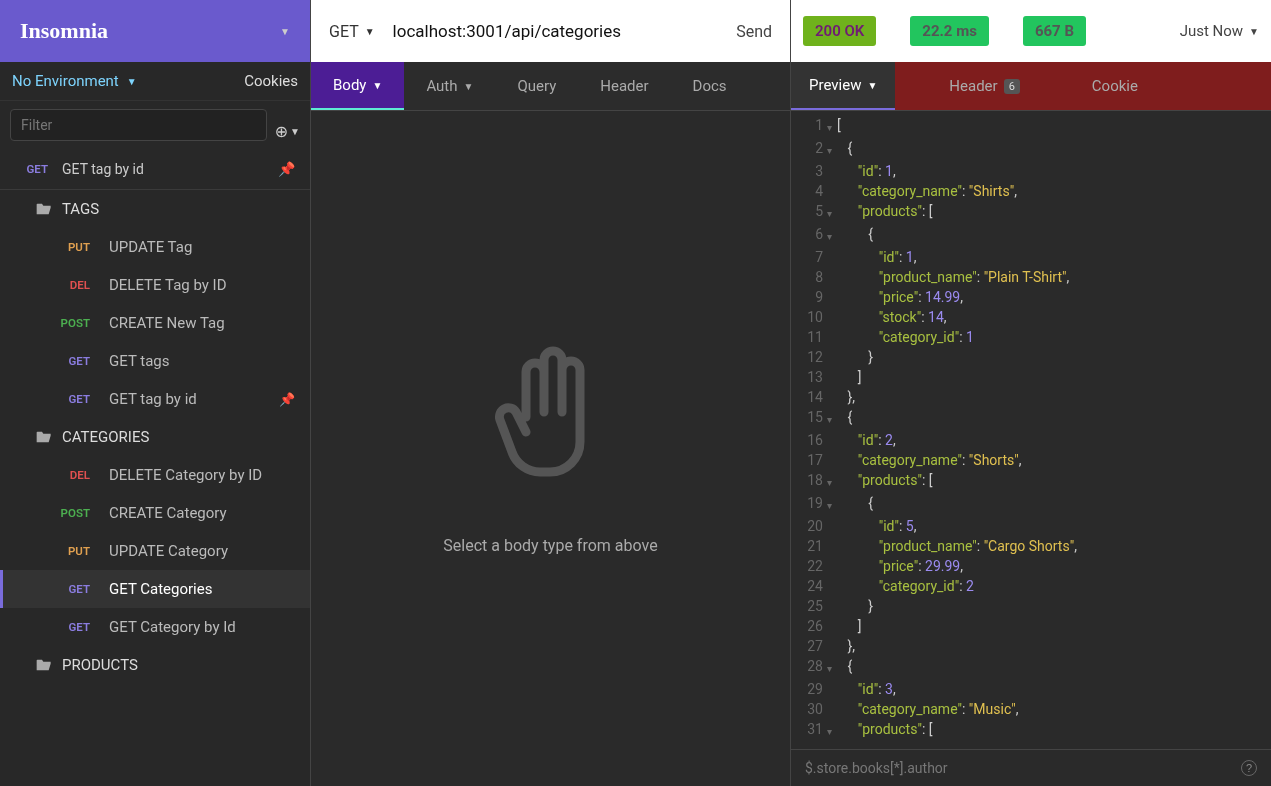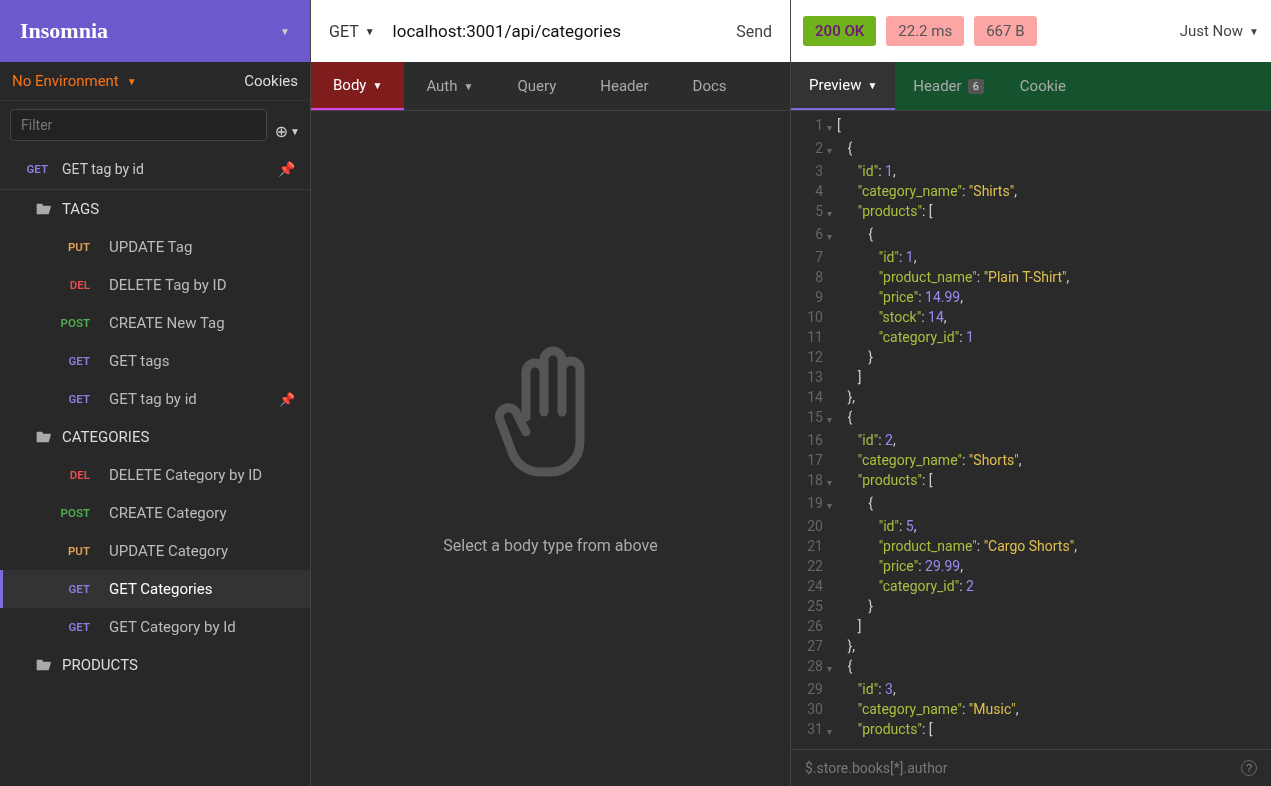--- a/index.html
+++ b/index.html
@@ -2,21 +2,21 @@
 <html><head>
 <meta charset="utf-8">
 <style>
 * { margin: 0; padding: 0; box-sizing: border-box; font-family: -apple-system, BlinkMacSystemFont, "Segoe UI", Roboto, sans-serif; }
 body { background: #2a2a2a; color: #ccc; font-size: 14px; overflow: hidden; }
 .app { display: flex; height: 786px; width: 1271px; }
 .sidebar { width: 310px; background: #282828; display: flex; flex-direction: column; }
 .brand-bar { background: #6a5acd; height: 62px; display: flex; align-items: center; padding: 0 20px; justify-content: space-between; }
 .brand-title { color: #fff; font-size: 22px; font-weight: 600; font-family: Liberation Serif, serif; }
 .env-row { display: flex; align-items: center; justify-content: space-between; padding: 10px 12px; border-bottom: 1px solid #333; }
-.env-label { color: #f97316; font-size: 15px; display: flex; align-items: center; gap: 8px; text-align: right; }
+.env-label { color: #7dd3fc; font-size: 15px; display: flex; align-items: center; gap: 8px; text-align: right; }
 .cookies-link { color: #ddd; font-size: 15px; }
 .filter-row { display: flex; align-items: flex-end; padding: 8px 10px; gap: 8px; }
 .filter-input { flex: 1; background: #222; border: 1px solid #444; border-radius: 4px; padding: 7px 10px; color: #888; font-size: 14px; }
 .plus-btn { color: #ccc; font-size: 16px; display: flex; align-items: center; gap: 2px; }
 .pinned-item { display: flex; align-items: center; padding: 12px 14px; border-bottom: 1px solid #3a3a3a; gap: 14px; }
 .pinned-item .pin { margin-left: auto; color: #666; }
 .folder-header { display: flex; align-items: center; gap: 10px; padding: 10px 36px; color: #ddd; font-size: 15px; }
 .folder-header.top { padding-left: 36px; }
 .request-item { display: flex; align-items: center; gap: 19px; padding: 10px 14px 10px 56px; color: #bbb; font-size: 15px; position: relative; cursor: pointer; }
 .request-item.active { background: #333; color: #fff; }
@@ -27,31 +27,31 @@
 .method.del { color: #e05050; }
 .method.post { color: #4caf50; }
 .pin-icon { margin-left: auto; color: #666; font-size: 13px; }
 .main { flex: 1; display: flex; flex-direction: column; border-left: 1px solid #444; }
 .url-bar { height: 62px; background: #fff; display: flex; align-items: center; padding: 0 18px; gap: 18px; }
 .method-dd { color: #333; font-size: 16px; display: flex; align-items: center; gap: 6px; }
 .url-text { flex: 1; color: #111; font-size: 17px; }
 .send-btn { color: #444; font-size: 16px; }
 .req-tabs { display: flex; background: #2c2c2c; border-bottom: 1px solid #444; }
 .req-tab { padding: 14px 22px; color: #aaa; font-size: 15px; display: flex; align-items: center; gap: 6px; cursor: pointer; }
-.req-tab.active { color: #fff; border-bottom: 2px solid #d946ef; background:#7f1d1d; }
+.req-tab.active { color: #fff; border-bottom: 2px solid #5eead4; background:#4c1d95; }
 .body-placeholder { flex: 1; display: flex; flex-direction: column; align-items: center; justify-content: center; color: #888; background: #2a2a2a; }
 .hand-icon { font-size: 100px; color: #555; margin-bottom: 30px; }
 .placeholder-text { color: #aaa; font-size: 16px; }
 .response { width: 481px; display: flex; flex-direction: column; border-left: 1px solid #444; }
 .resp-status-bar { height: 62px; background: #fff; display: flex; align-items: center; padding: 0 12px; gap: 10px; }
 .status-pill { padding: 6px 12px; border-radius: 3px; font-size: 15px; font-weight: 600; }
 .status-ok { background: #6fb21c; color: #701a75; }
-.status-grey { background: #fca5a5; color: #555; font-weight: 400; }
+.status-grey { background: #22c55e; color: #555; font-weight: 700; margin-left: 24px; }
 .just-now { margin-left: auto; color: #444; font-size: 15px; display: flex; align-items: center; gap: 6px; }
-.resp-tabs { display: flex; background: #14532d; border-bottom: 1px solid #444; }
+.resp-tabs { display: flex; background: #7f1d1d; border-bottom: 1px solid #444; gap: 36px; }
 .resp-tab { padding: 14px 18px; color: #aaa; font-size: 15px; display: flex; align-items: center; gap: 6px; cursor: pointer; }
 .resp-tab.active { color: #fff; border-bottom: 2px solid #7a6cdc; background:#333; }
 .badge { background: #555; color: #ddd; padding: 1px 5px; border-radius: 3px; font-size: 11px; }
 .code-viewer { flex: 1; background: #2a2a2a; overflow-y: auto; padding: 4px 0; font-family: "Menlo", "Consolas", monospace; font-size: 14px; line-height: 20px; }
 .code-line { display: flex; }
 .gutter { width: 36px; text-align: right; color: #666; padding-right: 4px; user-select: none; }
 .fold { width: 10px; color: #666; font-size: 10px; padding-top: 3px; }
 .code { white-space: pre; color: #ddd; }
 .tok-key { color: #a8c040; }
 .tok-str { color: #e0c050; }

